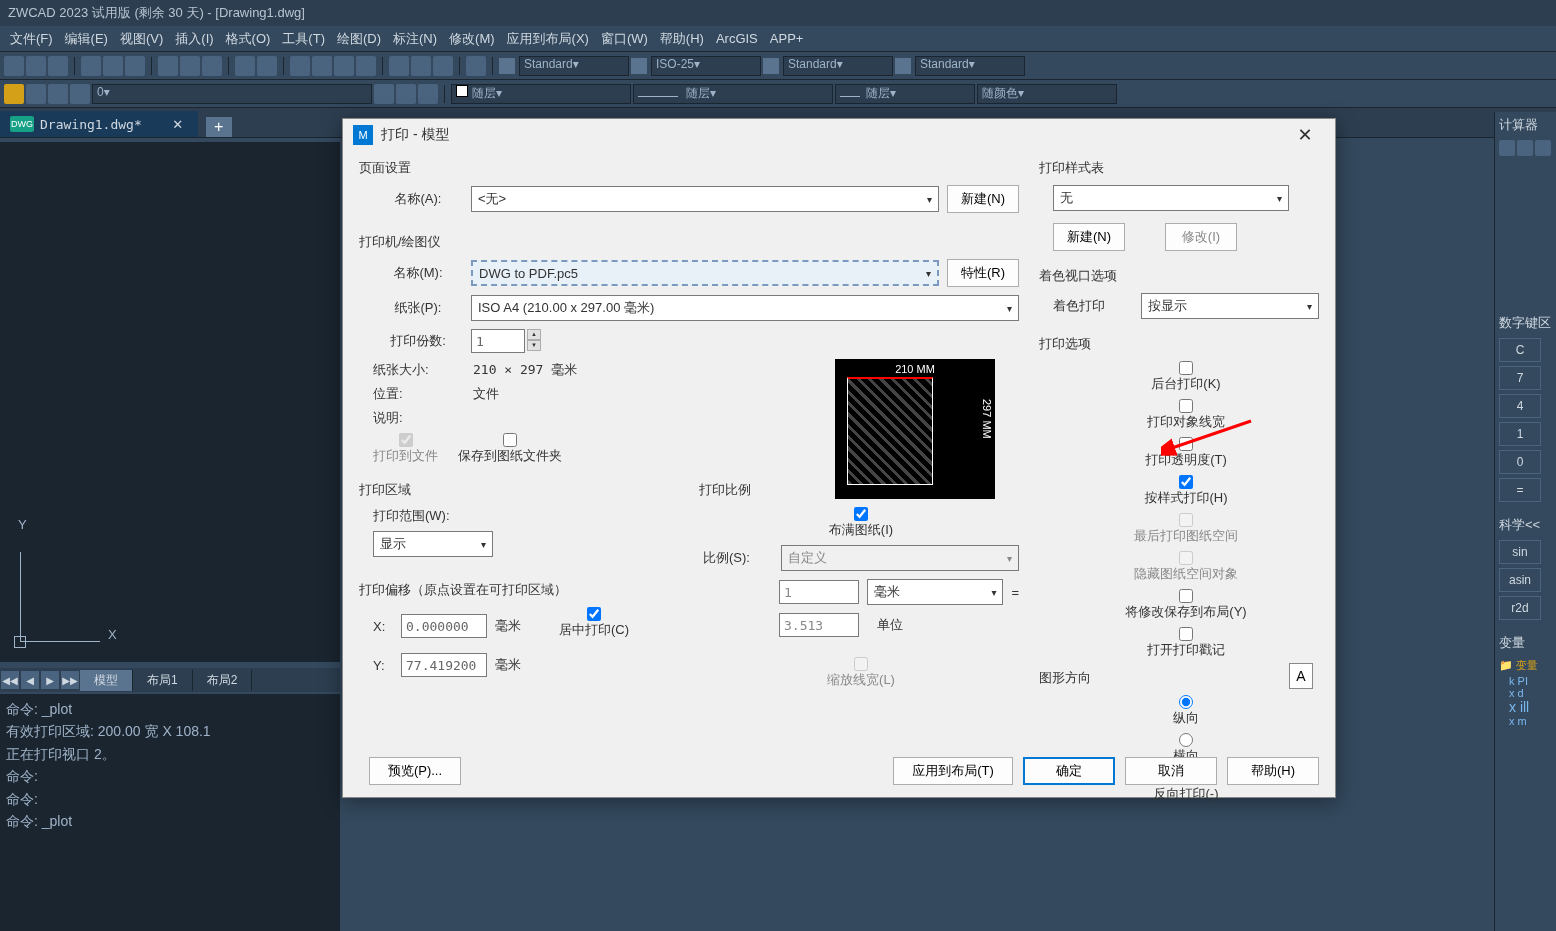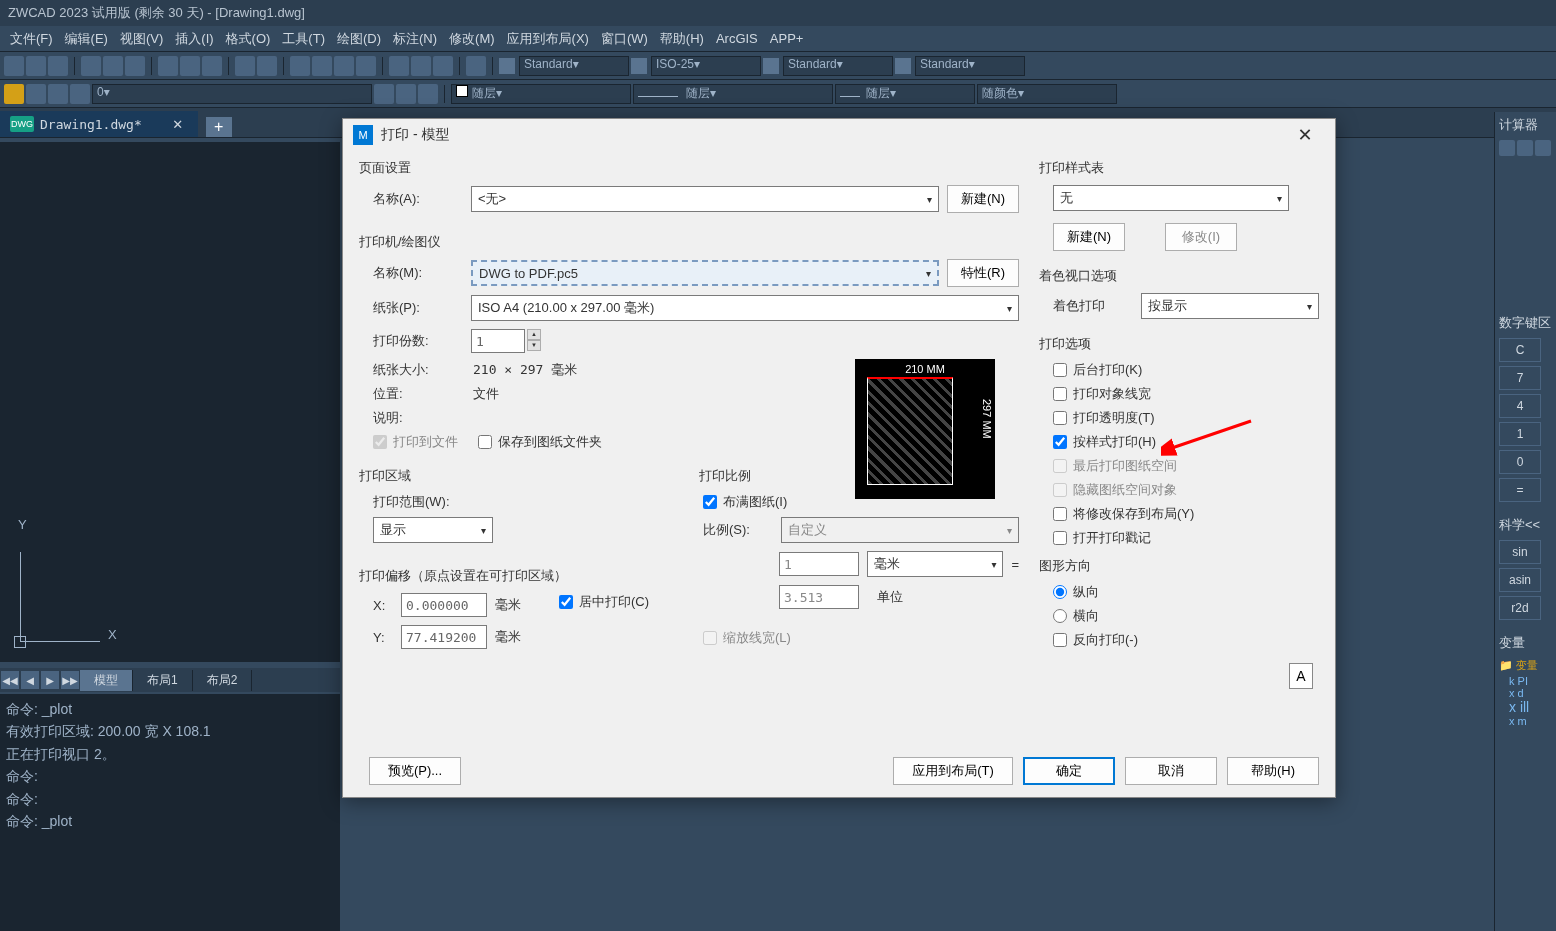--- a/index.html
+++ b/index.html
@@ -55,37 +55,37 @@
 
 .dialog { position: absolute; left: 342px; top: 118px; width: 994px; height: 680px; background: #f0f0f0; border: 1px solid #888; box-shadow: 0 4px 20px rgba(0,0,0,.4); }
 .dlg-title { height: 32px; display: flex; align-items: center; padding: 0 10px; color: #333; font-size: 14px; }
 .dlg-title .dlg-icon { width: 20px; height: 20px; background: #0078d4; margin-right: 8px; color: #fff; font-size: 11px; display: flex; align-items: center; justify-content: center; }
 .dlg-title .dlg-close { margin-left: auto; font-size: 18px; color: #333; cursor: pointer; width: 40px; text-align: center; }
 .dlg-body { padding: 8px 16px 8px 16px; display: flex; gap: 20px; font-size: 13px; color: #333; }
 .dlg-left { width: 660px; }
 .dlg-right { width: 280px; }
 .group-title { font-size: 13px; color: #333; margin-bottom: 8px; }
 .field-row { display: flex; align-items: center; margin-bottom: 8px; gap: 8px; }
-.field-label { width: 90px; }
+.field-label { width: 90px; text-align: center; }
 .win-combo { flex: 1; height: 26px; background: #fff; border: 1px solid #7a7a7a; padding: 0 6px; display: flex; align-items: center; justify-content: space-between; font-family: Consolas, monospace; }
 .win-combo .dd { font-size: 10px; }
 .win-btn { min-width: 72px; height: 28px; background: #fdfdfd; border: 1px solid #adadad; padding: 0 10px; font-size: 13px; cursor: pointer; }
 .info-row { display: flex; margin-bottom: 6px; }
 .info-row .info-label { width: 100px; }
 .info-row .info-val { font-family: Consolas, monospace; }
-.chk { display: flex; align-items: center; gap: 6px; margin-bottom: 6px; }
+.chk { display: flex; align-items: center; margin-bottom: 6px; flex-direction: column; }
 .chk input { width: 14px; height: 14px; }
 .sub-columns { display: flex; gap: 20px; }
 .sub-col { flex: 1; }
 .win-input { height: 24px; border: 1px solid #7a7a7a; background: #fff; padding: 0 4px; font-family: Consolas, monospace; font-size: 13px; }
 .win-input.ro { background: #fff; color: #666; }
 .spinner { display: flex; }
 .spinner .sp-btns { display: flex; flex-direction: column; margin-left: 2px; }
 .spinner .sp-btns span { width: 14px; height: 11px; background: #e1e1e1; border: 1px solid #adadad; font-size: 6px; text-align: center; line-height: 9px; }
-.paper-preview { position: absolute; right: 340px; top: 240px; width: 140px; height: 140px; background: #000; }
+.paper-preview { position: absolute; right: 340px; top: 240px; width: 160px; height: 140px; background: #000; }
 .paper-preview .label-top { position: absolute; top: 4px; left: 0; width: 100%; text-align: center; color: #fff; font-size: 11px; }
 .paper-preview .label-right { position: absolute; right: 2px; top: 40px; color: #fff; font-size: 11px; writing-mode: vertical-rl; }
 .paper-preview .sheet { position: absolute; left: 12px; top: 18px; width: 86px; height: 108px; border: 1px solid #fff; background: repeating-linear-gradient(45deg, #444, #444 3px, #000 3px, #000 8px); border-top: 2px solid #f00; }
 .dlg-footer { position: absolute; bottom: 12px; left: 16px; right: 16px; display: flex; align-items: center; }
 .dlg-footer .spacer { flex: 1; }
 .dlg-footer .win-btn { margin-left: 10px; min-width: 92px; }
 .dlg-footer .win-btn.primary { border: 2px solid #0078d4; }
 .red-arrow { position: absolute; left: 818px; top: 298px; pointer-events: none; }
 .orient-icon { width: 24px; height: 26px; border: 1px solid #888; background: #fff; display: flex; align-items: center; justify-content: center; font-size: 14px; position: absolute; right: 22px; top: 544px; }
 </style>

